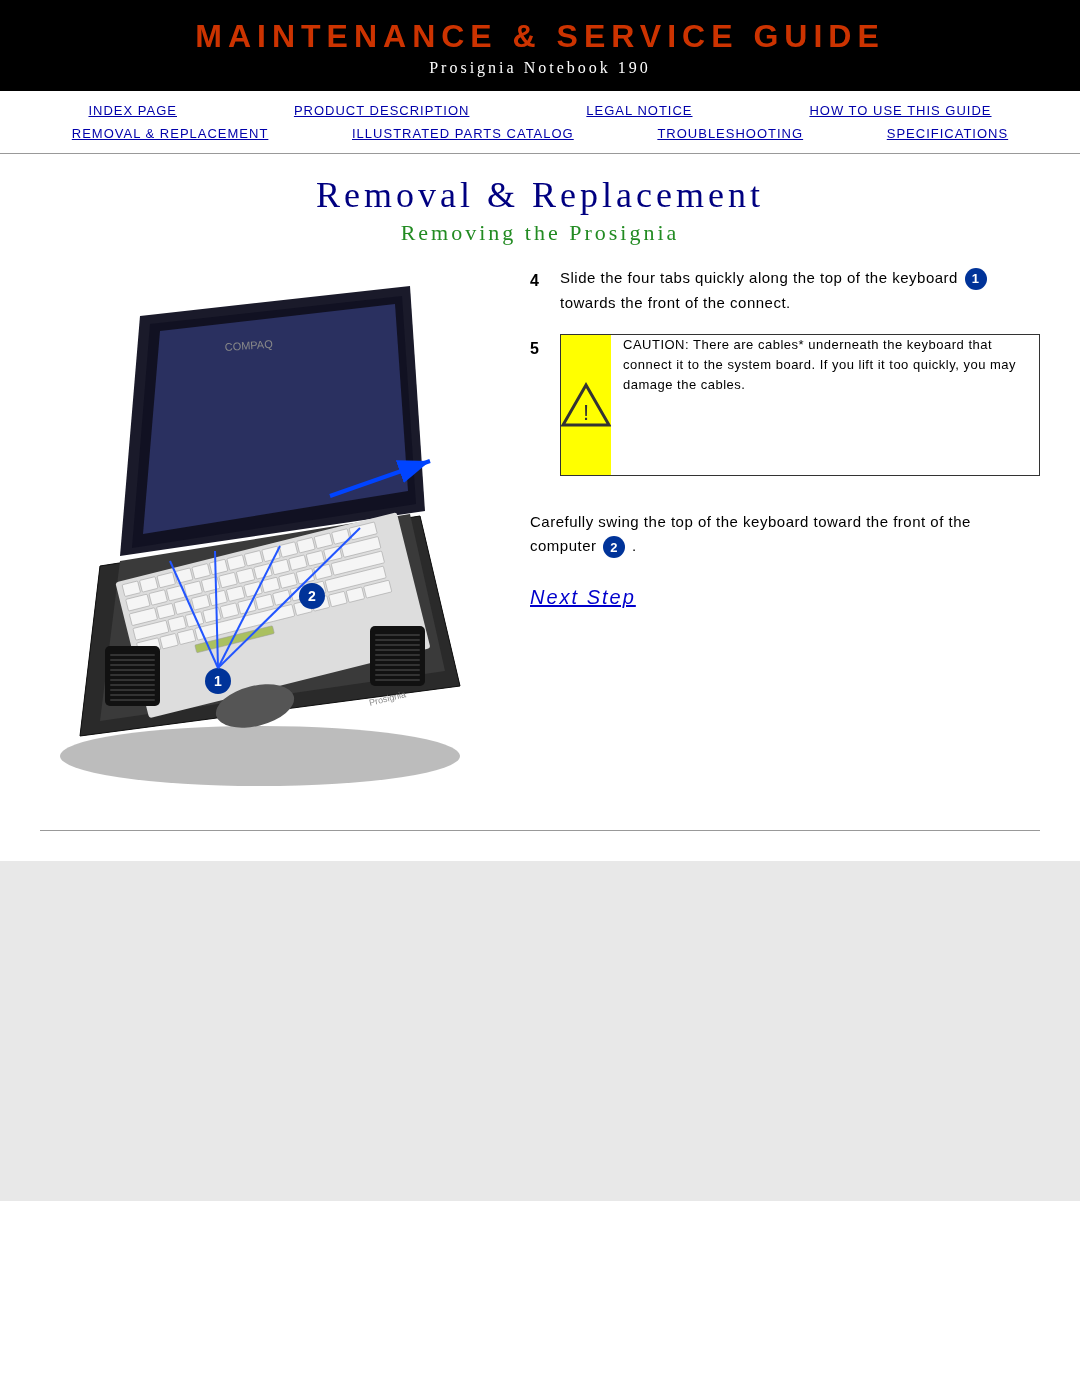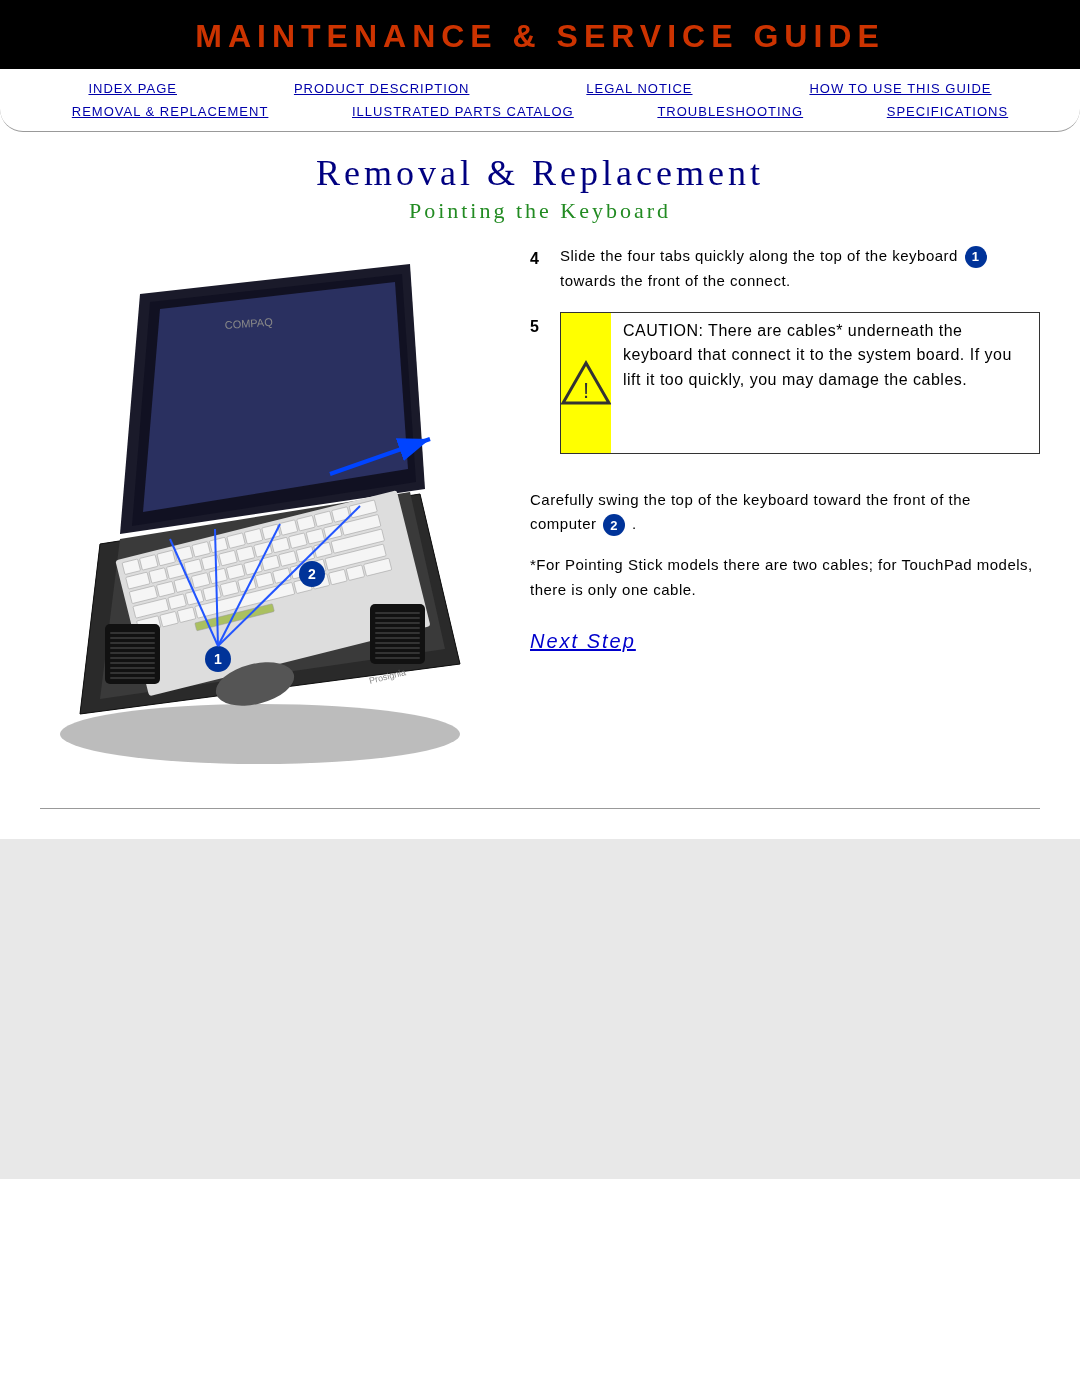--- a/index.html
+++ b/index.html
@@ -29,21 +29,20 @@
       font-size: 16px;
       letter-spacing: 3px;
       margin-top: 4px;
       font-family: 'Book Antiqua', Georgia, serif;
     }
 
     
     .nav-container {
       border-bottom: 1px solid #999;
       padding: 8px 0 8px;
-      border-radius: 23px;
     }
     .nav-row {
       display: flex;
       justify-content: space-around;
       padding: 4px 30px;
     }
     .nav-link {
       color: #0000aa;
       text-decoration: underline;
       font-size: 13px;
@@ -150,22 +149,22 @@
       min-height: 140px;
       display: flex;
       align-items: center;
       justify-content: center;
     }
     .caution-triangle {
       width: 50px;
       height: 50px;
     }
     .caution-text {
-      padding: 6px 12px;
-      font-size: 16px;
+      padding: 0 12px;
+      font-size: 13px;
       line-height: 1.55;
       letter-spacing: 0.5px;
     }
 
     
     .para-text {
       font-size: 15px;
       line-height: 1.65;
       letter-spacing: 0.5px;
       margin-bottom: 16px;
@@ -194,20 +193,21 @@
       background: #e8e8e8;
       height: 340px;
       margin-top: 0;
     }
   </style>
 </head>
 <body>
 
 <div class="header">
   <div class="header-title">MAINTENANCE &amp; SERVICE GUIDE</div>
+  <div class="header-subtitle">Prosignia Notebook 190</div>
 </div>
 
 <div class="nav-container">
   <div class="nav-row">
     <a class="nav-link">INDEX PAGE</a>
     <a class="nav-link">PRODUCT DESCRIPTION</a>
     <a class="nav-link">LEGAL NOTICE</a>
     <a class="nav-link">HOW TO USE THIS GUIDE</a>
   </div>
   <div class="nav-row">
@@ -215,21 +215,21 @@
     <a class="nav-link">ILLUSTRATED PARTS CATALOG</a>
     <a class="nav-link">TROUBLESHOOTING</a>
     <a class="nav-link">SPECIFICATIONS</a>
   </div>
 </div>
 
 <div class="main-content">
 
   <div class="page-title-section">
     <div class="page-title">Removal &amp; Replacement</div>
-    <div class="page-subtitle">Pointing the Keyboard</div>
+    <div class="page-subtitle">Removing the Prosignia</div>
   </div>
 
   <div class="content-area">
 
     <div class="laptop-image-area">
       <svg width="460" height="530" viewBox="0 0 460 530">
 
         <ellipse cx="220" cy="490" rx="200" ry="30" fill="#222" opacity="0.3"></ellipse>
 
         <path d="M60,300 L380,250 L420,420 L40,470 Z" fill="#1a1a1a"></path>
@@ -401,21 +401,20 @@
       </div>
 
       
       <div class="para-text">
         <span>Carefully swing the top of the keyboard toward the front of the computer</span>
         <span class="step-badge">2</span>
         <span>.</span>
       </div>
 
       
-      <div class="para-text">*For Pointing Stick models there are two cables; for TouchPad models, there is only one cable.</div>
 
       
       <a class="next-step-link">Next Step</a>
 
     </div>
   </div>
 
   <div class="bottom-border"></div>
 </div>
 

